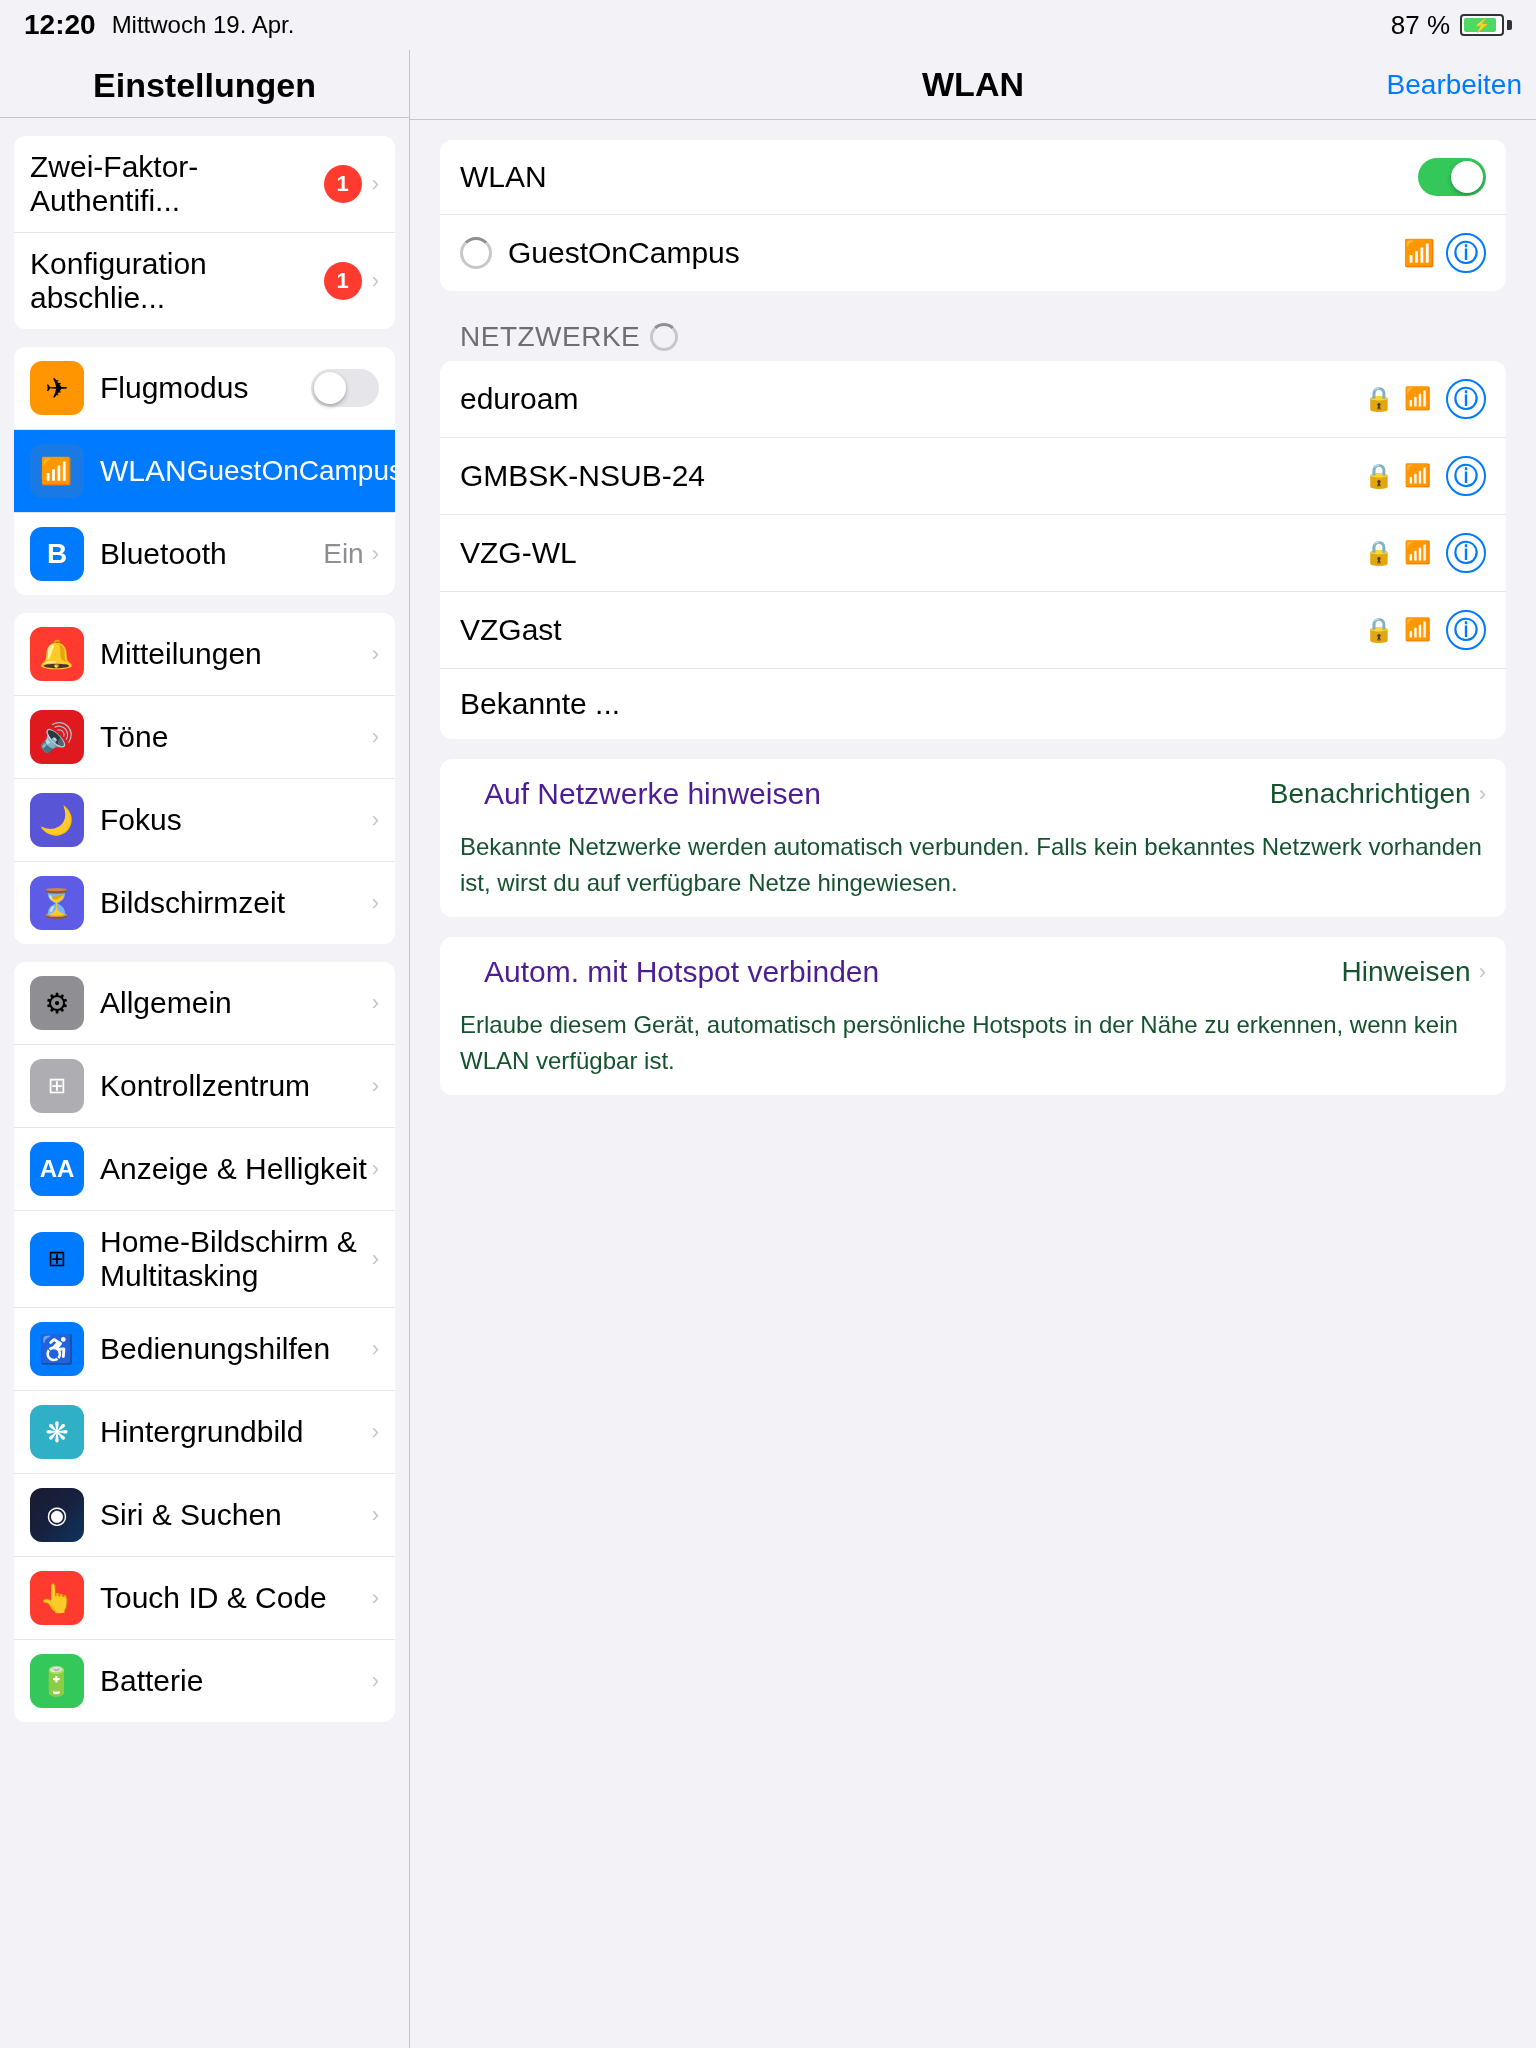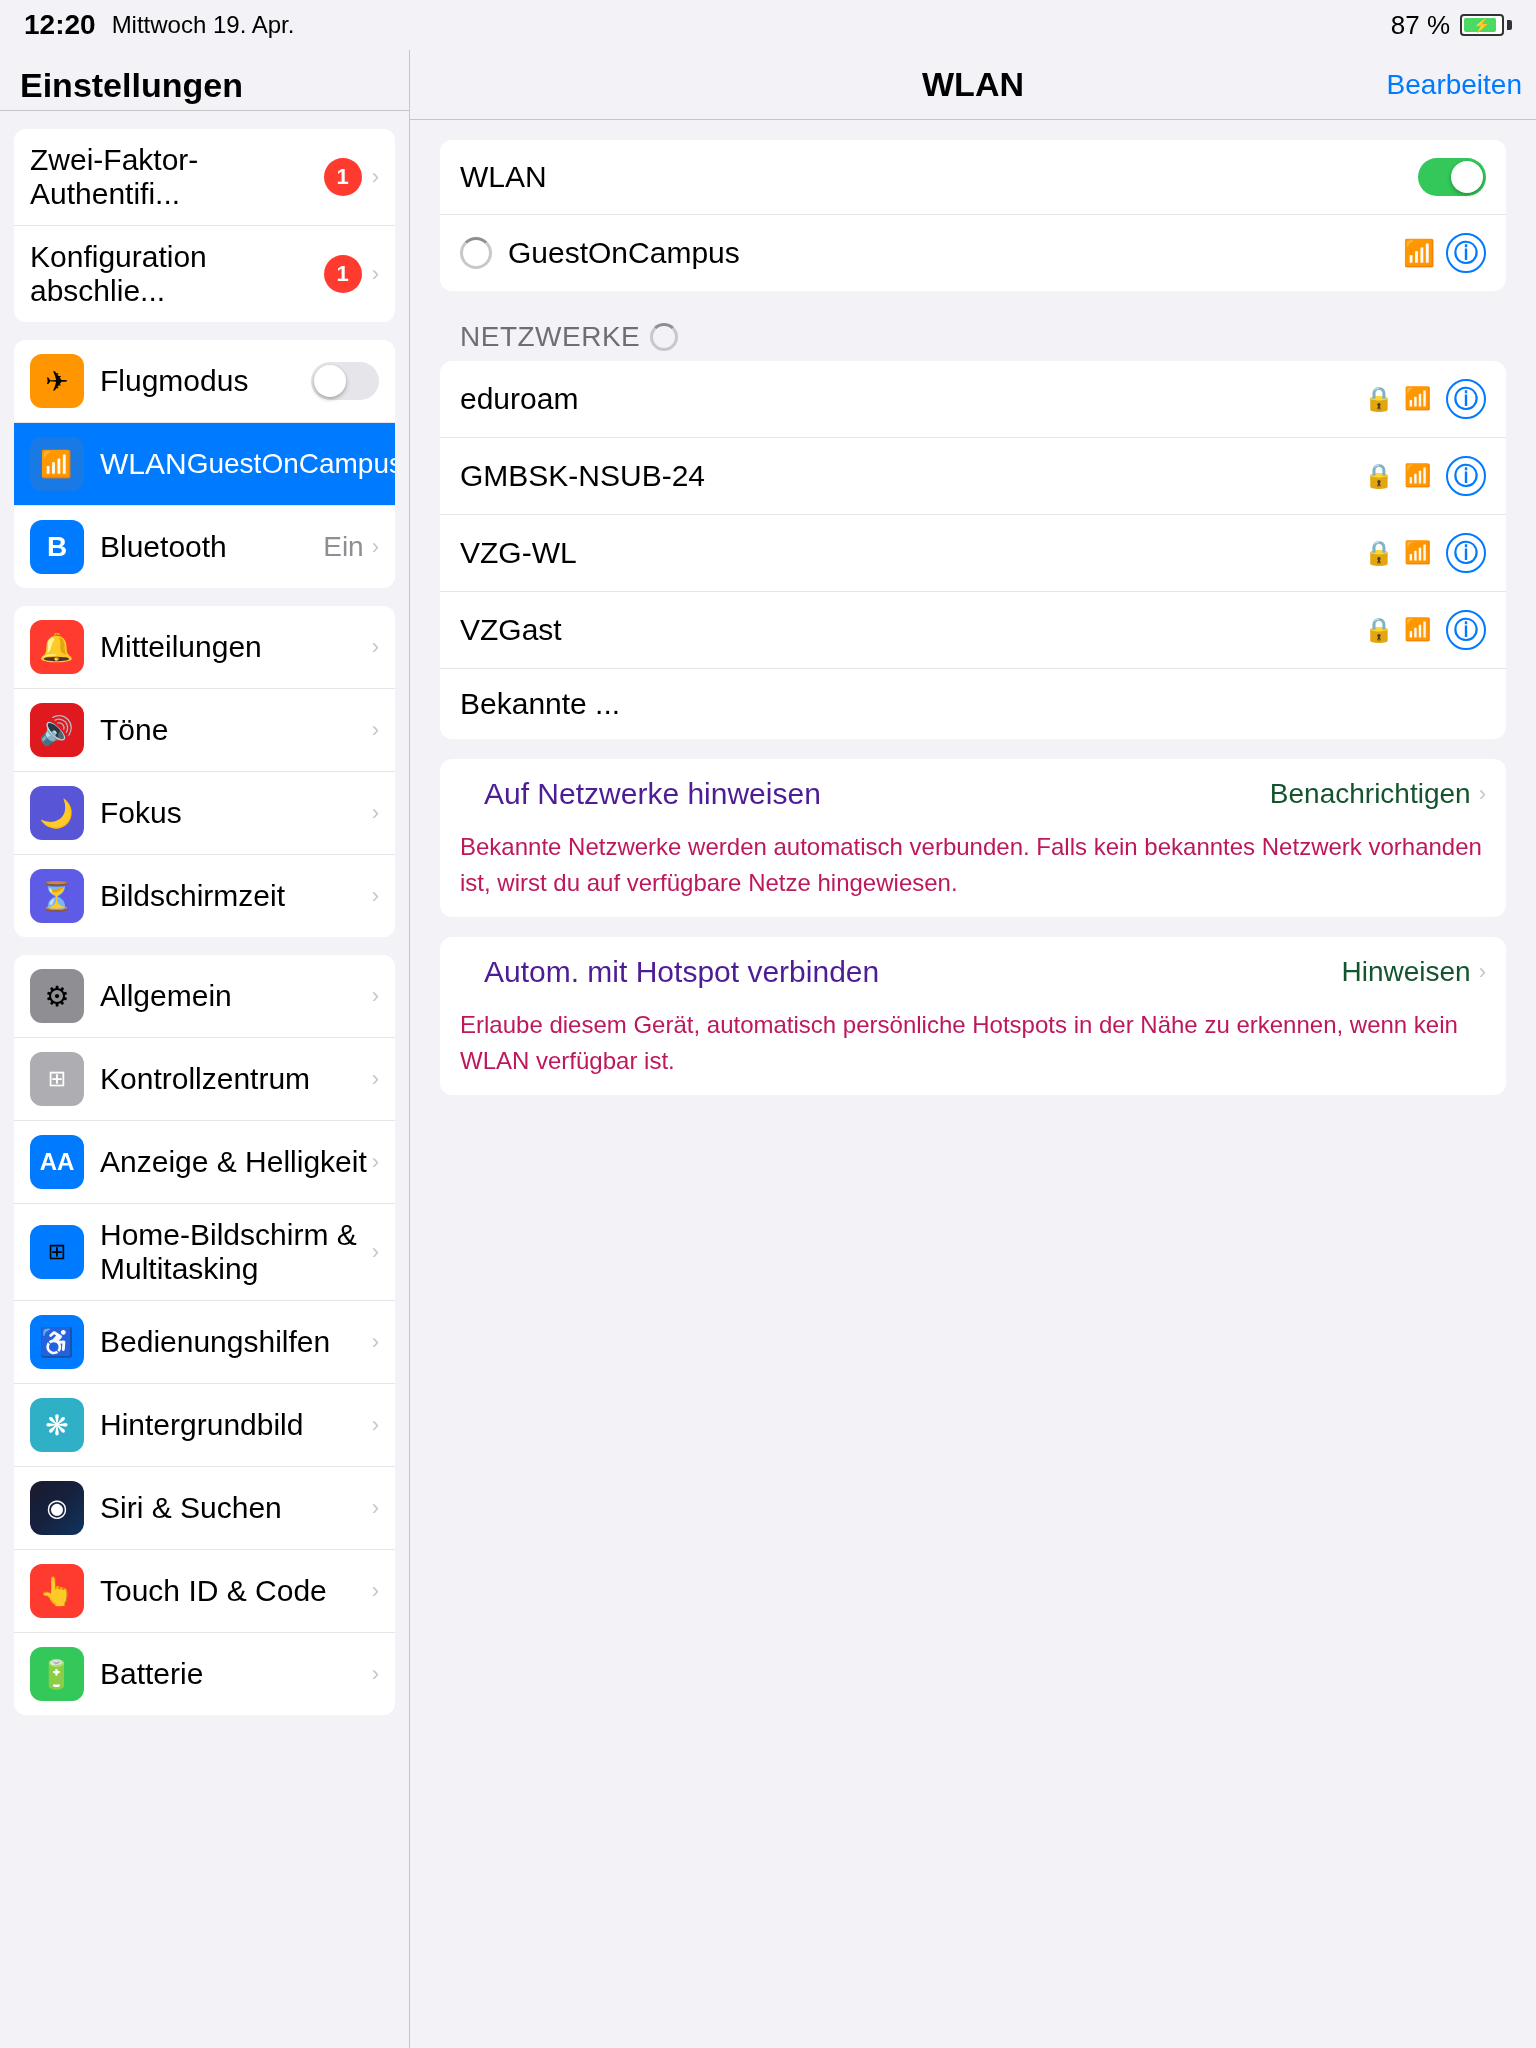--- a/index.html
+++ b/index.html
@@ -83,23 +83,23 @@
 
     
     .sidebar {
       width: 410px;
       flex-shrink: 0;
       background: #f2f2f7;
       overflow-y: auto;
       border-right: 1px solid #c6c6c8;
     }
     .sidebar-header {
-      padding: 16px 20px 5px;
+      padding: 16px 20px 12px;
       background: #f2f2f7;
-      text-align: left;
+      text-align: center;
       border-bottom: 1px solid #c6c6c8;
     }
     .sidebar-header h1 {
       font-size: 34px;
       font-weight: 700;
       color: #000;
     }
 
     
     .sidebar-group {
@@ -349,21 +349,21 @@
       font-size: 28px;
       color: #14532d;
       margin-right: 8px;
     }
     .notify-chevron {
       font-size: 22px;
       color: #c7c7cc;
     }
     .notify-desc {
       font-size: 24px;
-      color: #be185d;
+      color: #14532d;
       padding: 0 20px 16px;
       line-height: 1.5;
     }
 
     .wlan-row-icons {
       display: flex;
       align-items: center;
       gap: 4px;
     }
   </style>

